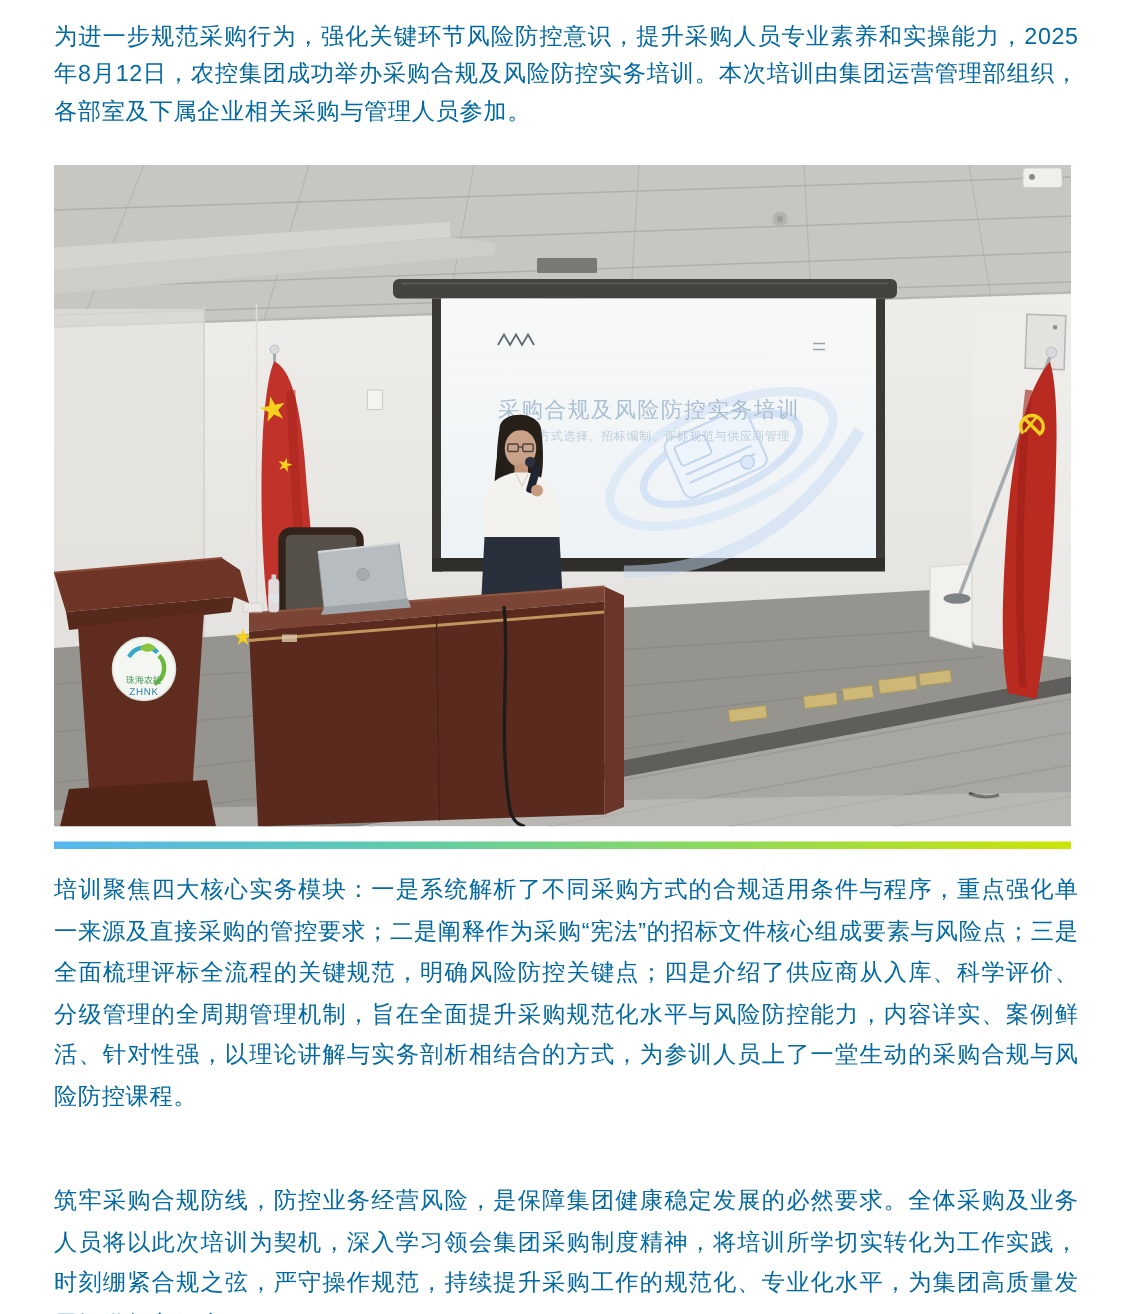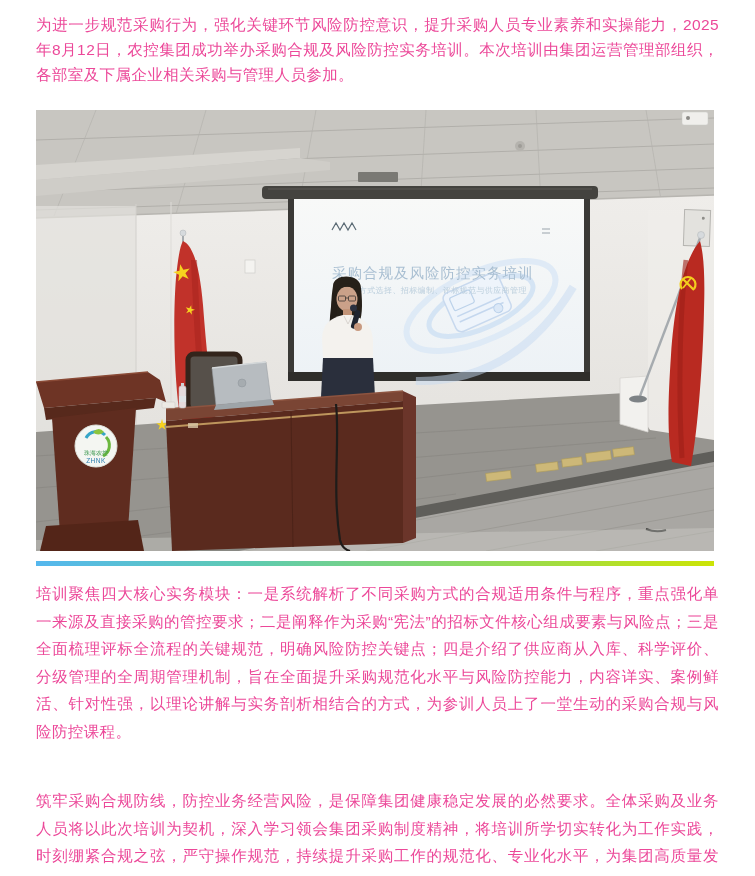--- a/index.html
+++ b/index.html
@@ -2,21 +2,21 @@
 <html><head>
 <meta charset="utf-8">
 <style>
   html,body{margin:0;padding:0;}
   body{
     width:755px;height:876px;position:relative;background:#ffffff;overflow:hidden;
     font-family:"Liberation Sans","DejaVu Sans",sans-serif;
   }
   .para{
     position:absolute;left:36px;width:683px;
-    color:#ec4899;font-size:15.5px;text-align:justify;
+    color:#0369a1;font-size:15.5px;text-align:justify;
     letter-spacing:0.4px;margin:0;
   }
   #p1{top:12px;line-height:25px;}
   #p2{top:580px;line-height:27.5px;}
   #p3{top:787px;line-height:27.5px;}
   #photo{
     position:absolute;left:36px;top:110px;width:678px;height:441px;overflow:hidden;text-align:center;
   }
   #photo svg{display:block;}
   #divider{

